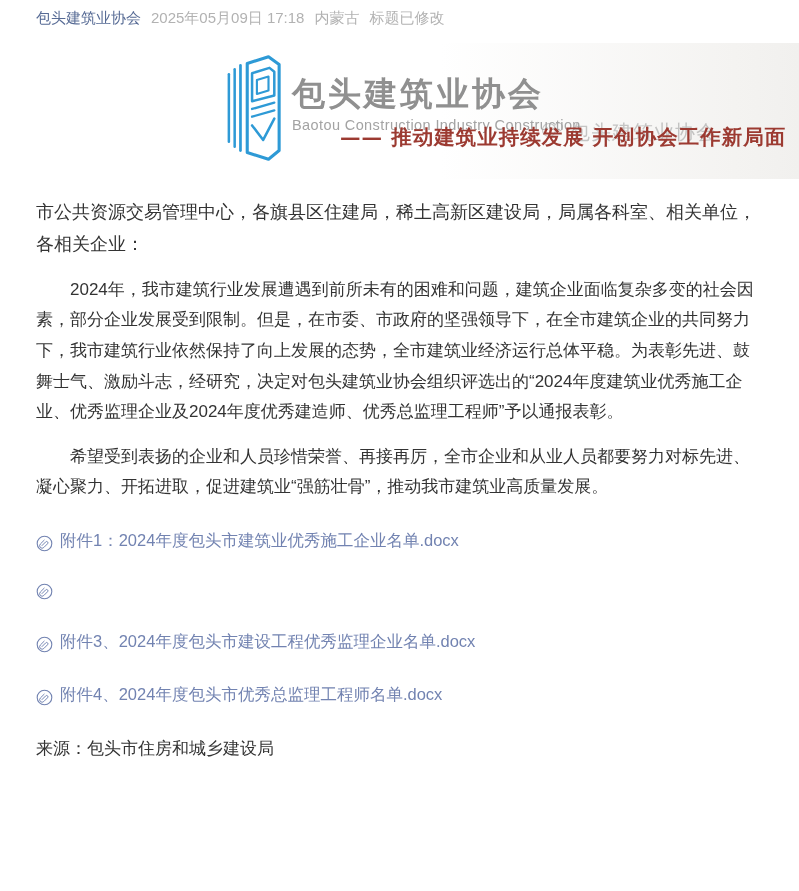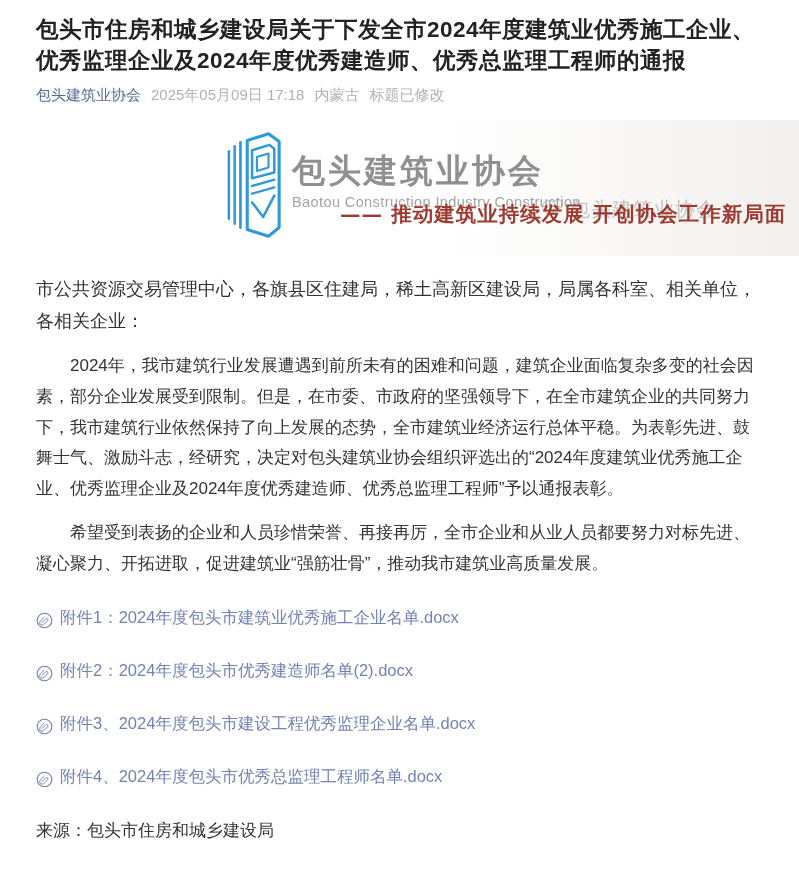--- a/index.html
+++ b/index.html
@@ -119,21 +119,20 @@
     margin-top: 15px;
     font-size: 17px;
     color: #333333;
   }
 </style>
 </head>
 <body>
 
 <div class="article">
 
-  <h1 class="title">包头市住房和城乡建设局关于下发全市2024年度建筑业优秀施工企业、优秀监理企业及2024年度优秀建造师、优秀总监理工程师的通报</h1>
 
   <div class="meta">
     <span class="author">包头建筑业协会</span>
     <span>2025年05月09日 17:18</span>
     <span>内蒙古</span>
     <span>标题已修改</span>
   </div>
 
   <div class="banner">
     <span class="logo">
@@ -187,21 +186,20 @@
       <span>附件1：2024年度包头市建筑业优秀施工企业名单.docx</span>
     </div>
 
     <div class="attachment">
       <span class="clip-icon">
         <svg width="17" height="17" viewBox="0 0 20 20" fill="none" stroke="currentColor">
           <circle cx="10" cy="10" r="8.6" stroke-width="1.3"></circle>
           <path d="M7.1 12.4 L11.4 8.1 a1.5 1.5 0 0 1 2.2 2.2 L9.2 14.7 a2.9 2.9 0 0 1 -4.1 -4.1 L9.6 6.1" stroke-width="1.15" stroke-linecap="round"></path>
         </svg>
       </span>
-      <span>附件2：2024年度包头市优秀建造师名单(2).docx</span>
     </div>
 
     <div class="attachment">
       <span class="clip-icon">
         <svg width="17" height="17" viewBox="0 0 20 20" fill="none" stroke="currentColor">
           <circle cx="10" cy="10" r="8.6" stroke-width="1.3"></circle>
           <path d="M7.1 12.4 L11.4 8.1 a1.5 1.5 0 0 1 2.2 2.2 L9.2 14.7 a2.9 2.9 0 0 1 -4.1 -4.1 L9.6 6.1" stroke-width="1.15" stroke-linecap="round"></path>
         </svg>
       </span>
       <span>附件3、2024年度包头市建设工程优秀监理企业名单.docx</span>

